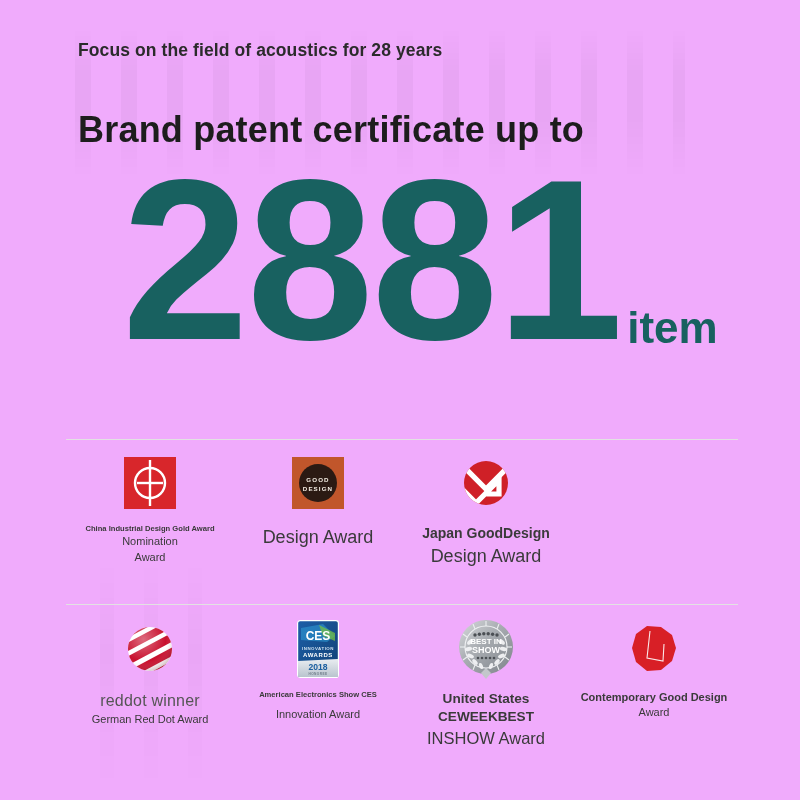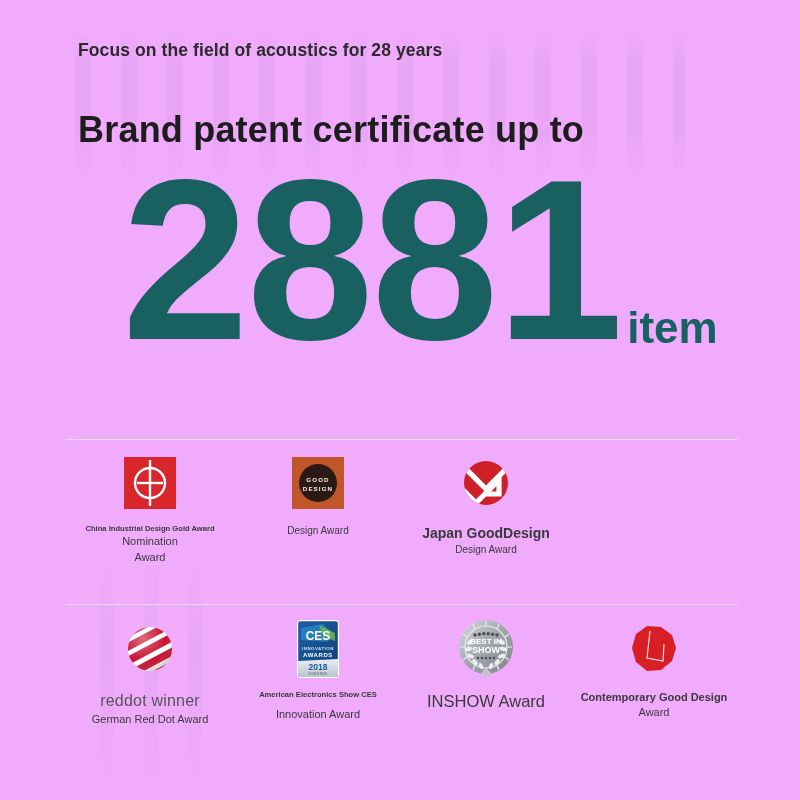--- a/index.html
+++ b/index.html
@@ -150,21 +150,21 @@
     color: #3a3a3a;
     line-height: 1.45;
     font-weight: 500;
   }
   
   .t-12 { font-size: 11.5px; }
   .t-11 { font-size: 11px; }
   .t-8  { font-size: 7.6px; }
   .t-9  { font-size: 8.6px; }
   .t-15 { font-size: 14px; font-weight: 600; }
-  .t-13 { font-size: 10px; }
+  .t-13 { font-size: 18px; }
   .t-14 { font-size: 13.6px; }
   .t-17 { font-size: 16.5px; }
   .t-reddot { font-size: 16px; font-weight: 400; color: #555; letter-spacing: .2px; }
 
   svg { display: block; }
 </style>
 </head>
 <body>
 
 <div id="page">
@@ -351,20 +351,21 @@
           <g fill="#4b4f54">
             <circle cx="21" cy="40" r="1.3"></circle>
               <circle cx="25" cy="40" r="1.3"></circle>
             <circle cx="29" cy="40" r="1.3"></circle>
               <circle cx="33" cy="40" r="1.3"></circle>
             <circle cx="37" cy="40" r="1.3"></circle>
           </g>
           <path d="M24 55 L29 50 L34 55 L29 61 Z" fill="#c3c7cb"></path>
         </svg>
       </div>
+      <div class="award-title t-14">United States CEWEEKBEST</div>
       <div class="award-sub t-17">INSHOW Award</div>
     </div>
 
     <div class="award-cell">
       <div class="logo-box">
         <svg width="54" height="54" viewBox="0 0 54 54" aria-hidden="true">
           <path d="M20 4 L34 5 L45 13 L49 26 L45 39 L34 48 L20 49 L9 40 L5 26 L9 12 Z" fill="#d81f26"></path>
           <path d="M23 9 L20 36 L36 39 L37 22" fill="none" stroke="#ffffff" stroke-width="1.1" opacity="0.9"></path>
         </svg>
       </div>

